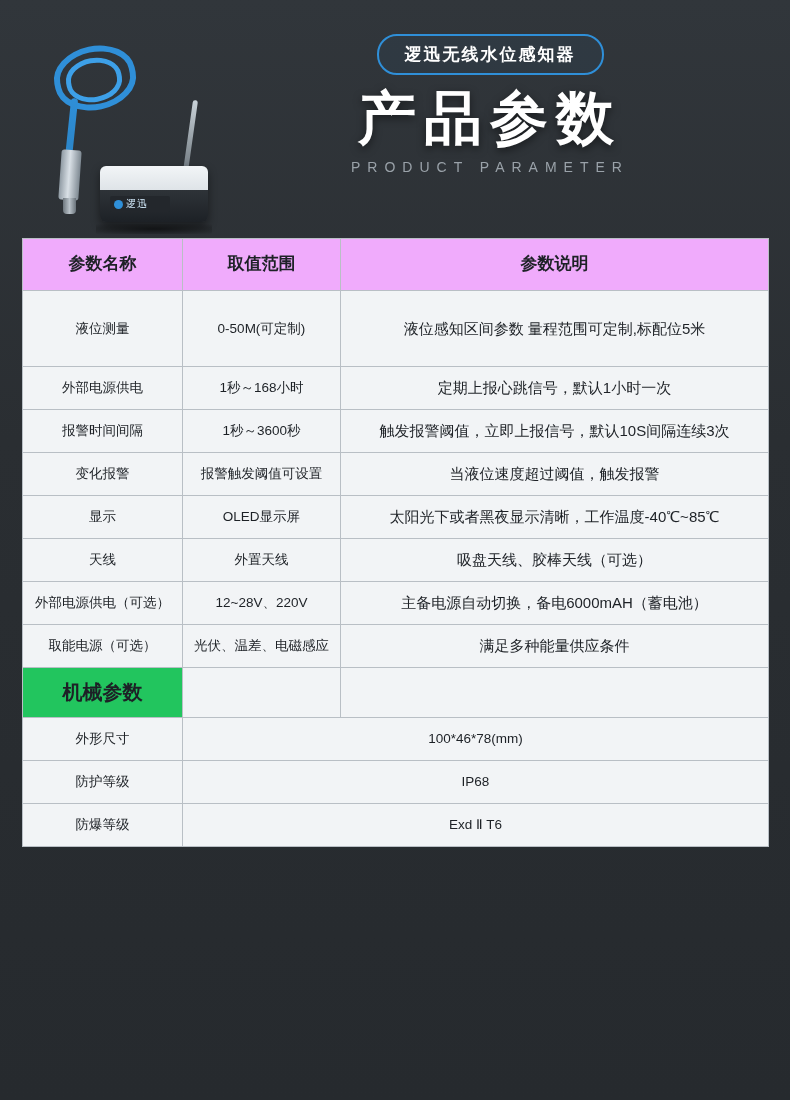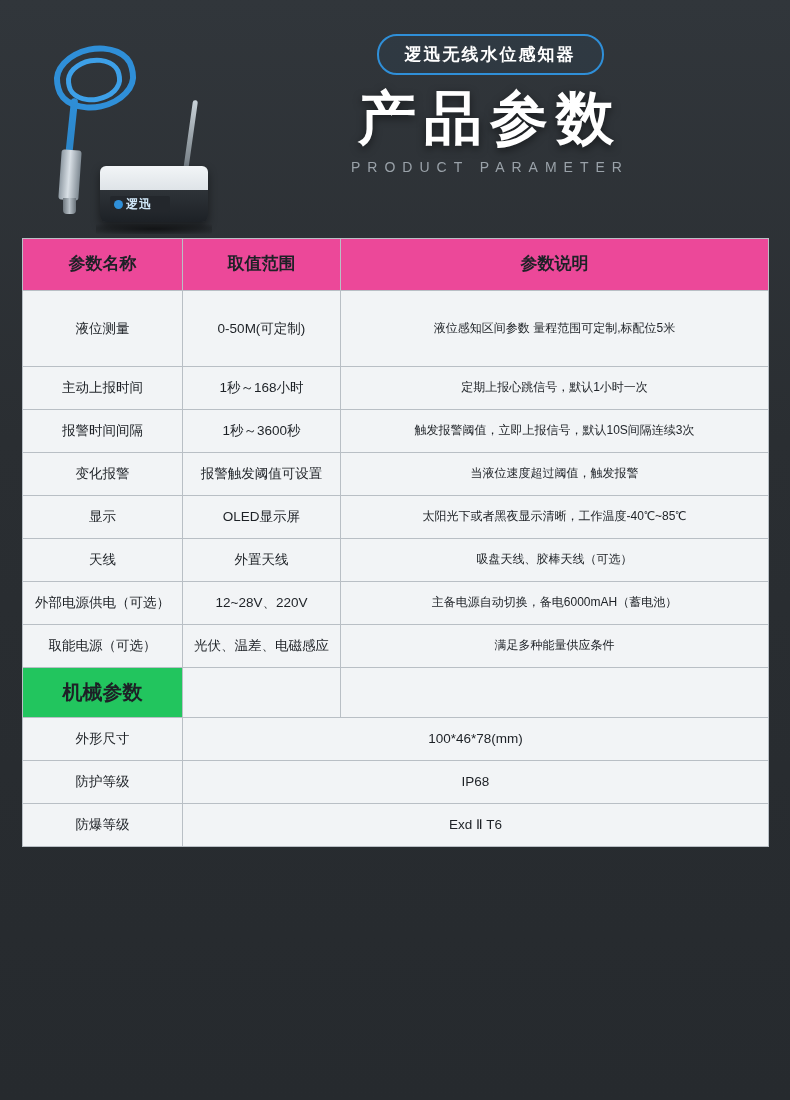--- a/index.html
+++ b/index.html
@@ -104,24 +104,23 @@
     align-items: center;
     gap: 3px;
     padding-left: 4px;
   }
   .logo-dot {
     width: 9px; height: 9px;
     border-radius: 50%;
     background: #2f8fd8;
   }
   .logo-text {
-    font-size: 12px;
+    font-size: 10px;
     color: #cfe6f7;
     letter-spacing: 1px;
-    font-weight: bold;
   }
   .antenna {
     position: absolute;
     left: 150px;
     top: 62px;
     width: 5px;
     height: 72px;
     background: linear-gradient(180deg,#c9d2d8,#6f787f);
     border-radius: 3px;
     transform: rotate(8deg);
@@ -188,29 +187,29 @@
   col.c3 { width: 428px; }
   th, td {
     border: 1px solid #b9bfc5;
     text-align: center;
     vertical-align: middle;
     font-size: 13.5px;
     padding: 7px 6px;
     line-height: 1.45;
   }
   thead th {
-    background: #ec4899;
+    background: #f0abfc;
     font-size: 17px;
     font-weight: bold;
     height: 52px;
   }
   tbody tr { height: 43px; }
   tbody tr.tall { height: 76px; }
   tbody tr.tall2 { height: 58px; }
-  td.desc { font-size: 12px; }
+  td.desc { font-size: 15px; }
   td.section {
     font-size: 20px;
     font-weight: bold;
     background: #22c55e;
     height: 50px;
   }
   td.blank { background: #f2f4f6; }
 </style>
 </head>
 <body>
@@ -256,21 +255,21 @@
           <th>参数说明</th>
         </tr>
       </thead>
       <tbody id="tbody">
           <tr class="tall">
             <td>液位测量</td>
             <td>0-50M(可定制)</td>
             <td class="desc">液位感知区间参数 量程范围可定制,标配位5米</td>
           </tr>
           <tr>
-            <td>主动上报时间</td>
+            <td>外部电源供电</td>
             <td>1秒～168小时</td>
             <td class="desc">定期上报心跳信号，默认1小时一次</td>
           </tr>
           <tr>
             <td>报警时间间隔</td>
             <td>1秒～3600秒</td>
             <td class="desc">触发报警阈值，立即上报信号，默认10S间隔连续3次</td>
           </tr>
           <tr>
             <td>变化报警</td>

